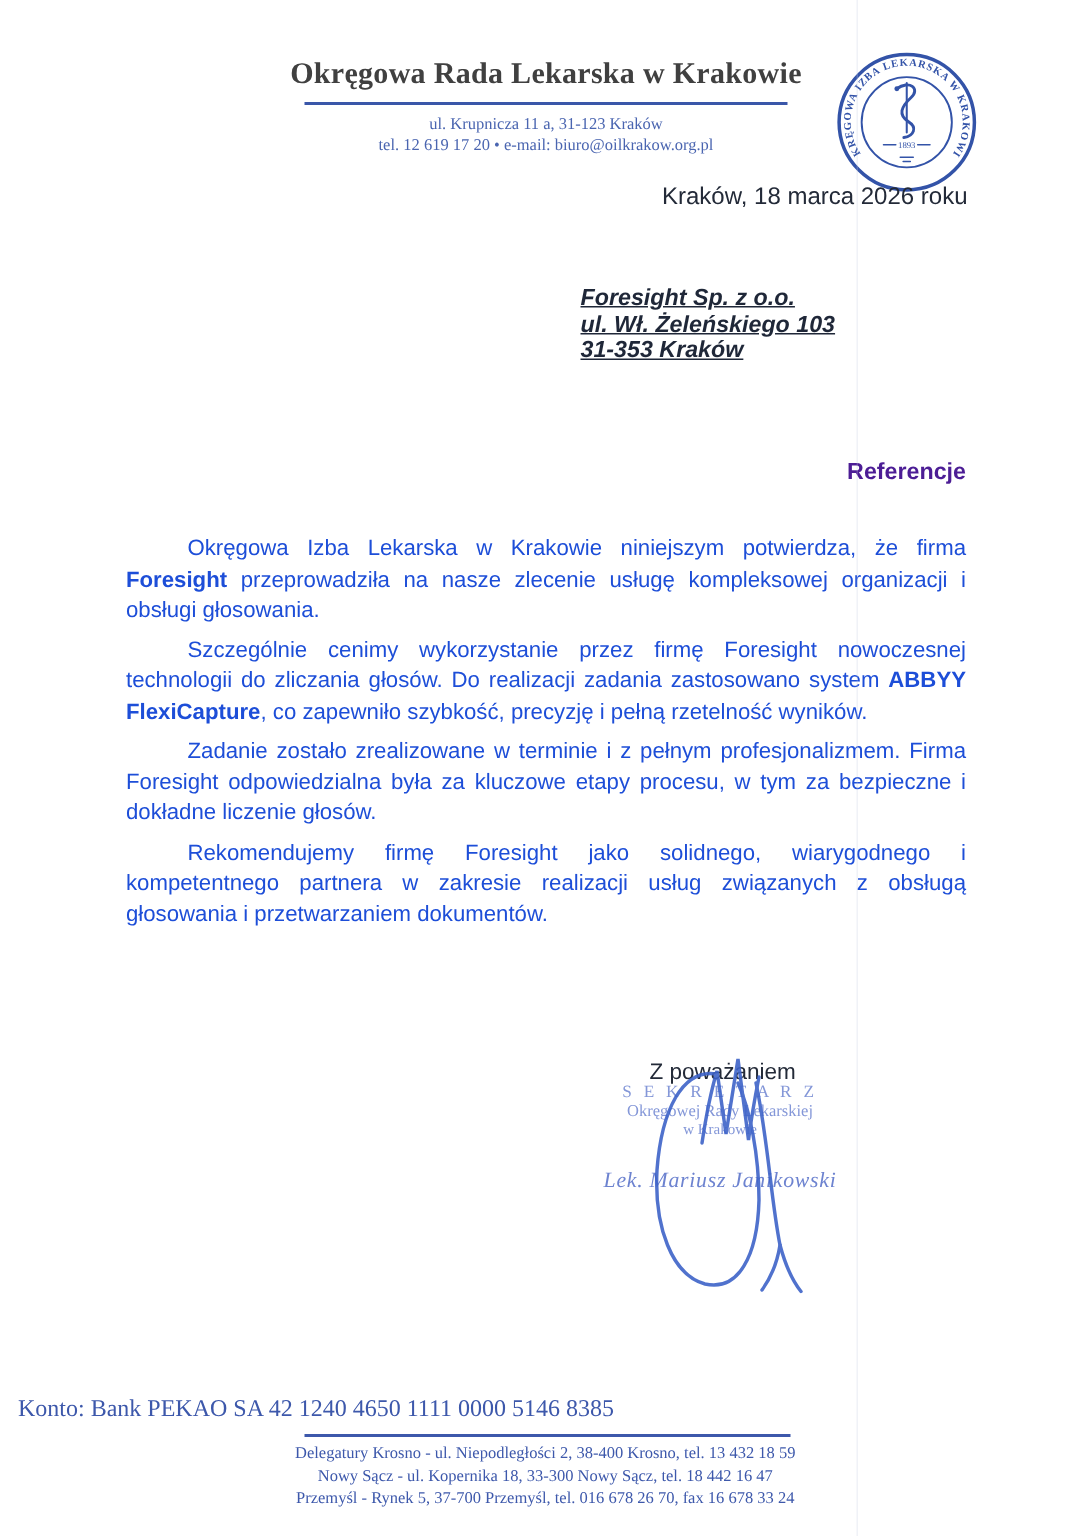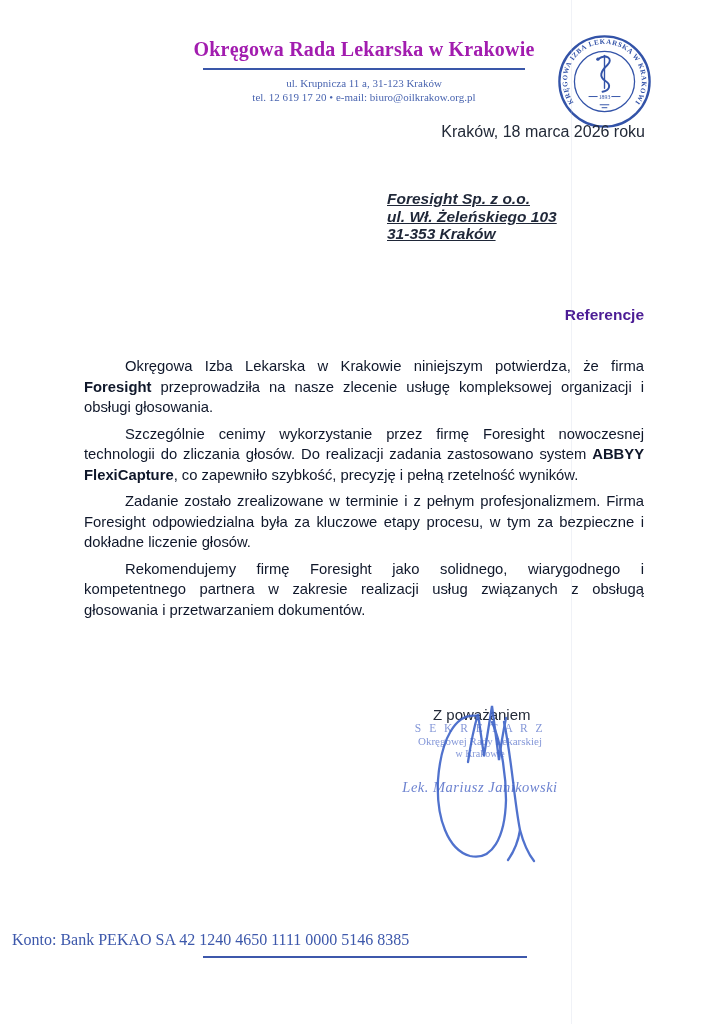--- a/index.html
+++ b/index.html
@@ -6,21 +6,21 @@
   html,body { background:#9a9a9a; }
   .page {
     position:relative; width:727px; height:1024px; margin:0 auto;
     background:#ffffff; overflow:hidden;
     font-family:"Liberation Sans", sans-serif;
   }
   
   .letterhead { position:absolute; left:124px; top:38px; width:480px; text-align:center; }
   .org-name {
     font-family:"Liberation Serif", serif; font-weight:bold; font-size:20px;
-    color:#a21caf; white-space:nowrap; letter-spacing:0.2px;
+    color:#404040; white-space:nowrap; letter-spacing:0.2px;
   }
   .head-rule { width:322px; height:2px; background:#3a57a9; margin:7px auto 6px auto; }
   .addr {
     font-family:"Liberation Serif", serif; font-size:11px; color:#4a65b0; line-height:14px;
   }
   
   .seal { position:absolute; left:556px; top:33px; width:97px; height:97px; }
   
   .date-line { position:absolute; right:82px; top:123px; font-size:16px; color:#232a38; }
   
@@ -30,21 +30,21 @@
     color:#1f2738; line-height:17.6px;text-decoration:underline;
   }
   
   .doc-title {
     position:absolute; left:84px; top:306px; width:560px; text-align:right;
     font-size:15.5px; font-weight:bold; color:#4c1d95;
   }
   
   .body-text { position:absolute; left:84px; top:356px; width:560px; }
   .body-text p {
-    font-size:14.8px; line-height:20.5px; color:#0f172a;
+    font-size:14.8px; line-height:20.5px; color:#1d4ed8;
     text-align:justify; text-indent:41px; margin-bottom:6px;
   }
   .body-text b { font-weight:bold; }
   
   .closing { position:absolute; left:433px; top:706px; font-size:15px; color:#232a38; }
   .stamp {
     position:absolute; left:390px; top:722px; width:180px; text-align:center;
     font-family:"Liberation Serif", serif; color:#8497d8;
   }
   .stamp-role { font-size:11.5px; letter-spacing:2.5px; line-height:13px; }
@@ -128,15 +128,20 @@
     <g fill="none" stroke="#3e63c8" stroke-width="2.3" stroke-linecap="round" opacity="0.9">
       <path d="M 53 18 C 30 14 16 42 13 82 C 11 120 23 152 45 158 C 67 163 80 140 81 102 C 81 72 75 42 67 24"></path>
       <path d="M 43 64 C 46 44 50 26 53 16 L 59 58 L 67 8 L 74 62 C 76 46 79 30 81 20"></path>
       <path d="M 79 24 C 87 62 89 102 95 132 C 99 147 105 158 109 163"></path>
       <path d="M 95 132 C 93 145 88 155 83 162"></path>
     </g>
   </svg>
 
   <div class="footer-account">Konto: Bank PEKAO SA 42 1240 4650 1111 0000 5146 8385</div>
   <div class="footer-rule"></div>
+  <div class="footer-branches">
+    <div>Delegatury Krosno - ul. Niepodległości 2, 38-400 Krosno, tel. 13 432 18 59</div>
+    <div>Nowy Sącz - ul. Kopernika 18, 33-300 Nowy Sącz, tel. 18 442 16 47</div>
+    <div>Przemyśl - Rynek 5, 37-700 Przemyśl, tel. 016 678 26 70, fax 16 678 33 24</div>
+  </div>
 
   <div class="scan-line"></div>
 </div>
 
 </body></html>

